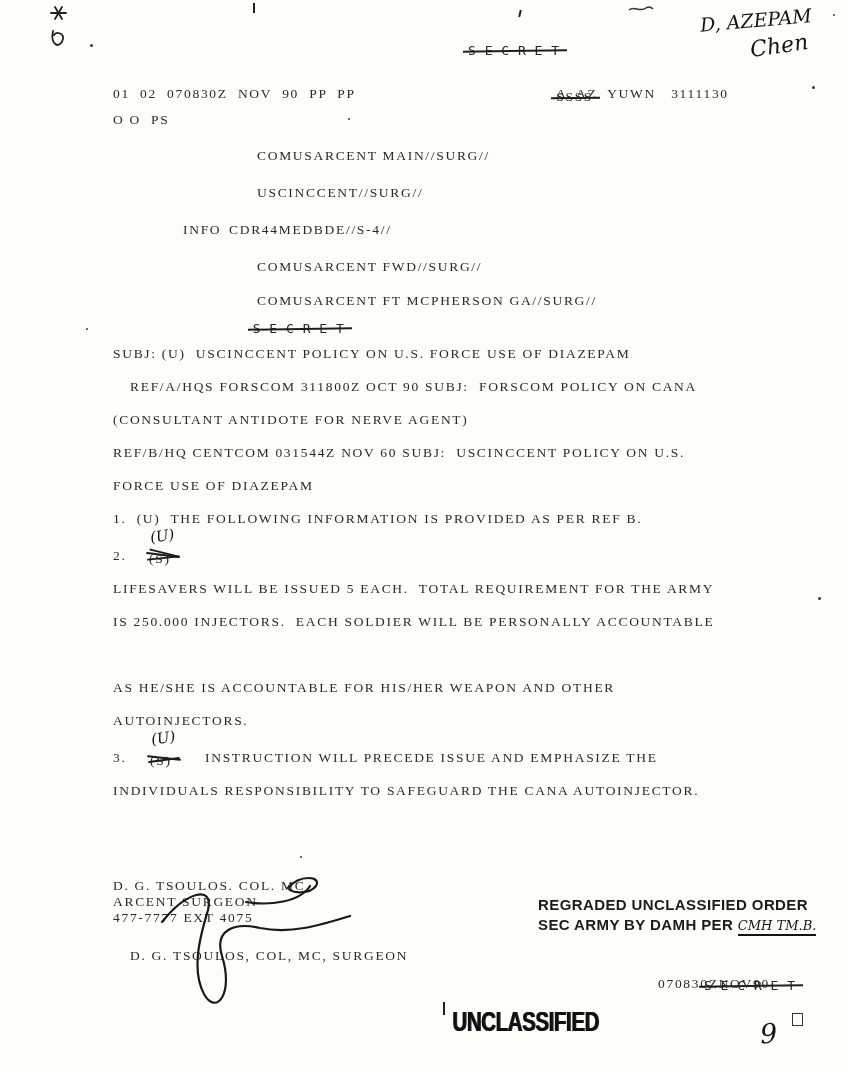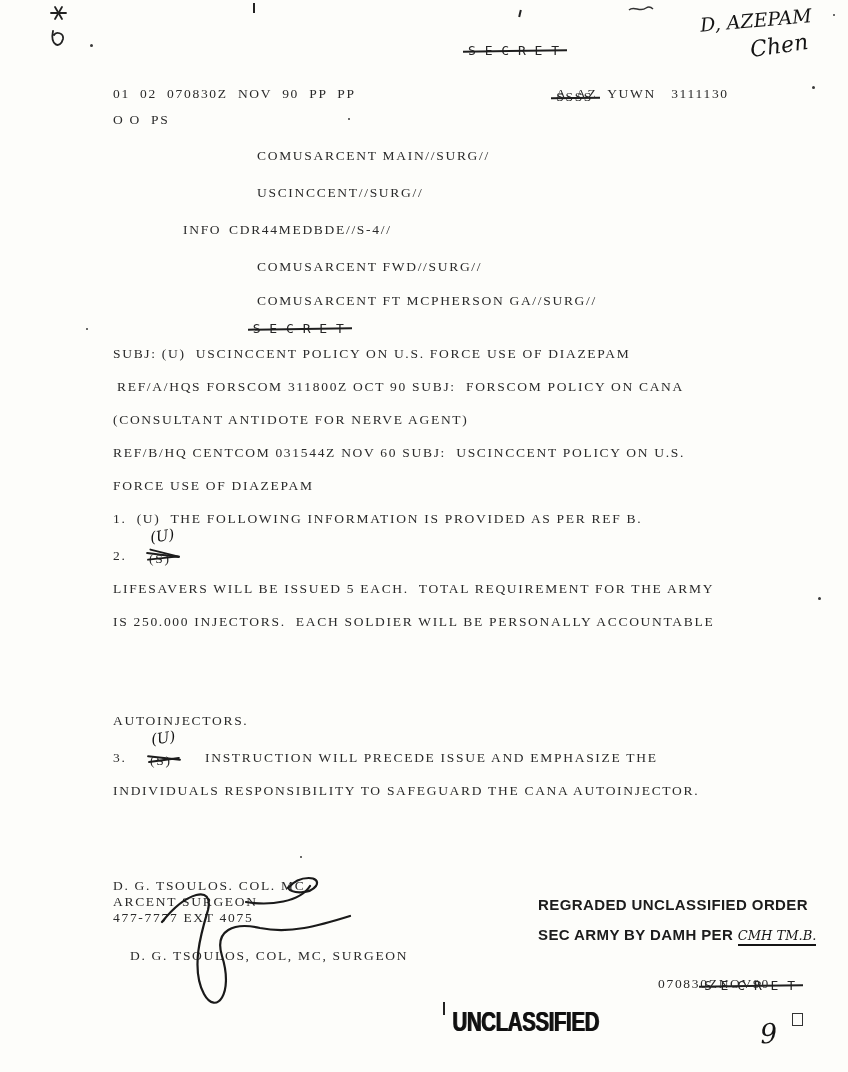--- a/index.html
+++ b/index.html
@@ -98,39 +98,40 @@
   <div class="abs mono" style="left:183px;top:222px">INFO</div>
   <div class="abs mono" style="left:229px;top:222px">CDR44MEDBDE//S-4//</div>
   <div class="abs mono" style="left:257px;top:259px">COMUSARCENT FWD//SURG//</div>
   <div class="abs mono" style="left:257px;top:293px">COMUSARCENT FT MCPHERSON GA//SURG//</div>
 
   
   <div class="abs secret struck" style="left:105px;top:318px">S E C R E T</div>
 
   
   <div class="abs mono" style="left:113px;top:346px">SUBJ: (U)  USCINCCENT POLICY ON U.S. FORCE USE OF DIAZEPAM</div>
-  <div class="abs mono" style="left:117px;top:379px">REF/A/HQS FORSCOM 311800Z OCT 90 SUBJ:  FORSCOM POLICY ON CANA</div>
+  <div class="abs mono" style="left:130px;top:379px">REF/A/HQS FORSCOM 311800Z OCT 90 SUBJ:  FORSCOM POLICY ON CANA</div>
   <div class="abs mono" style="left:113px;top:412px">(CONSULTANT ANTIDOTE FOR NERVE AGENT)</div>
   <div class="abs mono" style="left:113px;top:445px">REF/B/HQ CENTCOM 031544Z NOV 60 SUBJ:  USCINCCENT POLICY ON U.S.</div>
   <div class="abs mono" style="left:113px;top:478px">FORCE USE OF DIAZEPAM</div>
   <div class="abs mono" style="left:113px;top:511px">1.  (U)  THE FOLLOWING INFORMATION IS PROVIDED AS PER REF B.</div>
 
   
   <div class="abs" style="left:113px;top:548px;width:700px;height:20px">
     <span class="abs mono" style="left:0;top:0">2.</span>
     <span class="abs scrib" style="left:36px;top:0">
       <span class="mono">(S)</span>
       <span class="stroke" style="left:-3px;top:6px;width:34px;transform:rotate(7deg)"></span>
       <span class="stroke" style="left:-2px;top:9px;width:33px;transform:rotate(-6deg)"></span>
       <span class="stroke" style="left:0px;top:4px;width:30px;transform:rotate(14deg)"></span>
       <span class="hand-u">(U)</span>
     </span>
   </div>
   <div class="abs mono" style="left:113px;top:581px">LIFESAVERS WILL BE ISSUED 5 EACH.  TOTAL REQUIREMENT FOR THE ARMY</div>
   <div class="abs mono" style="left:113px;top:614px">IS 250.000 INJECTORS.  EACH SOLDIER WILL BE PERSONALLY ACCOUNTABLE</div>
+  <div class="abs mono" style="left:113px;top:680px">AS HE/SHE IS ACCOUNTABLE FOR HIS/HER WEAPON AND OTHER</div>
   <div class="abs mono" style="left:113px;top:713px">AUTOINJECTORS.</div>
 
   
   <div class="abs" style="left:113px;top:750px;width:700px;height:20px">
     <span class="abs mono" style="left:0;top:0">3.</span>
     <span class="abs scrib" style="left:37px;top:0">
       <span class="mono">(S)</span>
       <span class="stroke" style="left:-3px;top:7px;width:34px;transform:rotate(6deg)"></span>
       <span class="stroke" style="left:-2px;top:9px;width:32px;transform:rotate(-8deg)"></span>
       <span class="hand-u">(U)</span>
@@ -150,21 +151,21 @@
     <g stroke="#1a1a1a" stroke-width="2.2" fill="none" stroke-linecap="round">
       <path d="M138,16 C150,2 172,4 166,14 C160,22 142,22 138,16"></path>
       <path d="M160,14 C150,30 120,34 96,30"></path>
       <path d="M12,50 C36,20 64,12 58,38 C52,58 40,96 54,122 C66,144 84,122 72,84 C64,58 84,50 110,56 C140,62 168,54 200,44"></path>
     </g>
   </svg>
 
   
   <div class="abs" style="left:538px;top:896px">
     <div class="stampf" style="font-size:15px;letter-spacing:0.4px">REGRADED UNCLASSIFIED ORDER</div>
-    <div style="margin-top:10px">
+    <div style="margin-top:0">
       <span class="stampf" style="font-size:15px;letter-spacing:0.4px">SEC ARMY BY DAMH PER </span><span class="hand underhand" style="font-size:13px">CMH TM.B.</span>
     </div>
   </div>
 
   
   <div class="abs secret struck" style="left:455px;top:975px">S E C R E T</div>
   <div class="abs mono" style="left:658px;top:976px">070830ZNOV90</div>
 
   
   <div class="tick" style="left:443px;top:1002px;width:2px;height:13px"></div>

